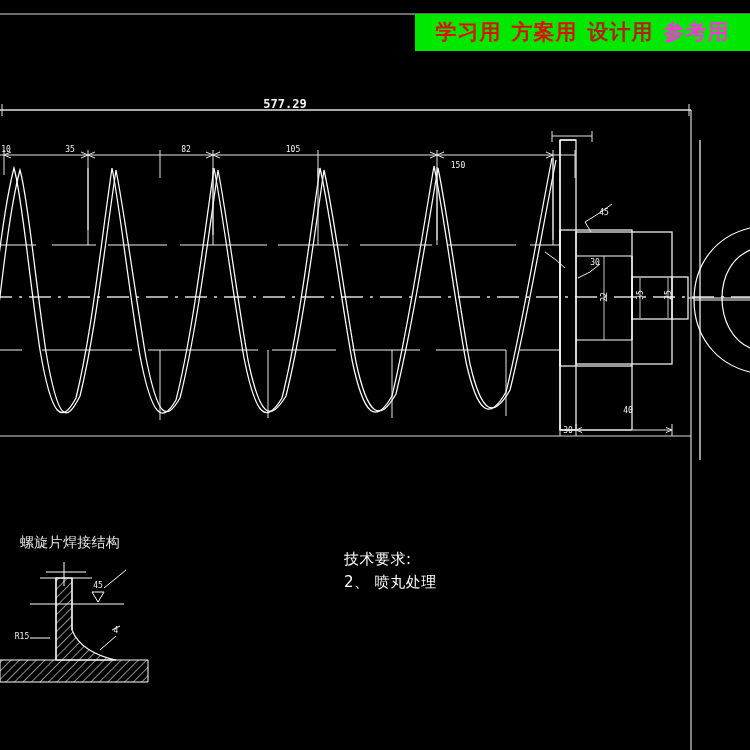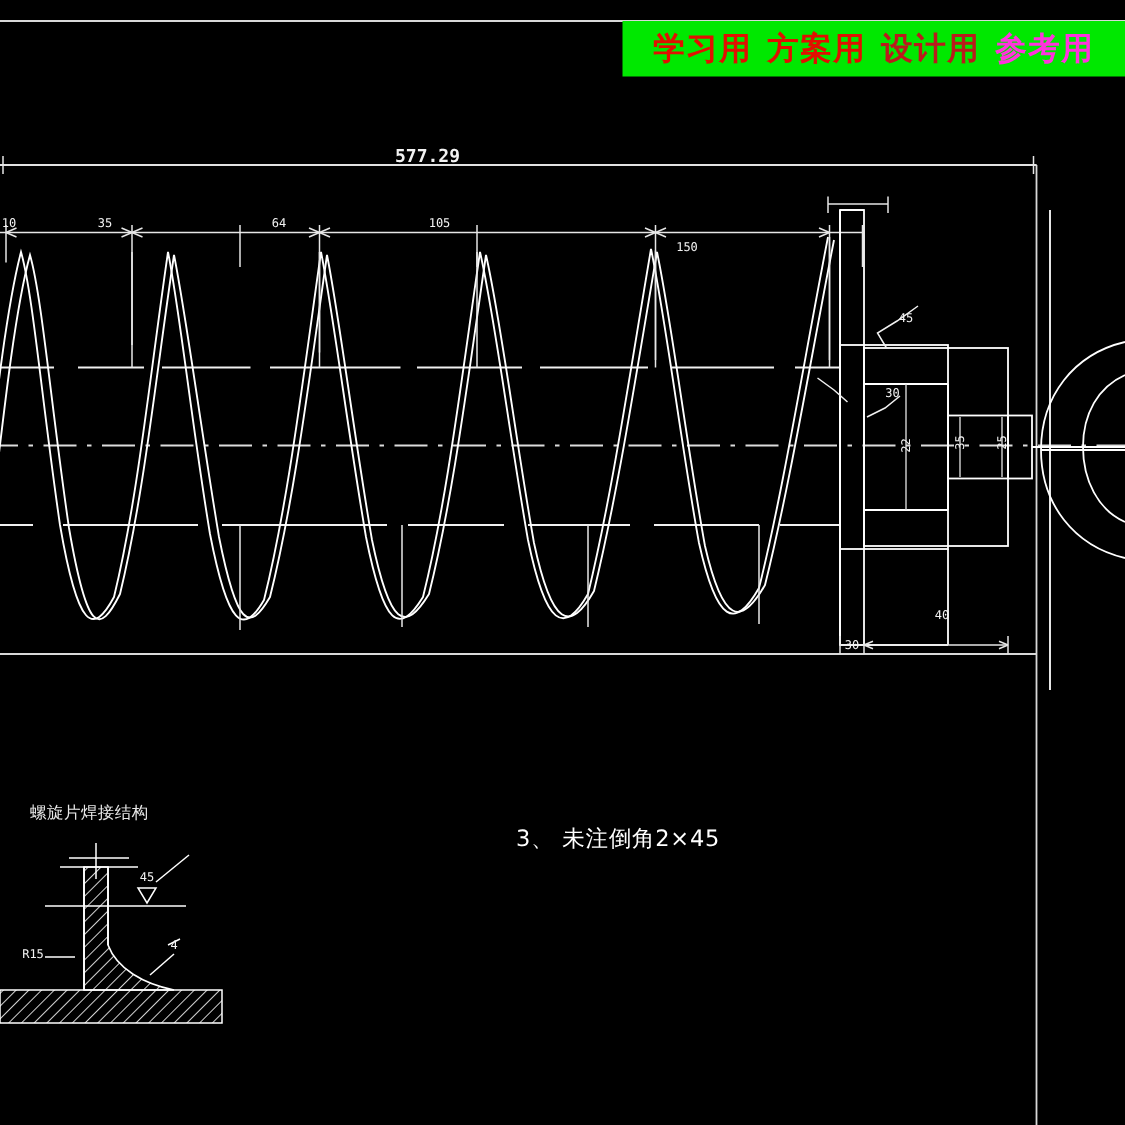--- a/index.html
+++ b/index.html
@@ -23,21 +23,21 @@
     font-size:15px;
     line-height:1.55;
     white-space:nowrap;
     font-family:"DejaVu Sans",sans-serif;
   }
   .tr-title{font-size:15px;letter-spacing:0.5px;}
   .tr-line{font-size:15px;letter-spacing:0.5px;}
   .detail-title{
     position:absolute;
     color:#e8e8e8;
-    font-size:11px;
+    font-size:14px;
     white-space:nowrap;
     letter-spacing:0.3px;
     font-family:Liberation Sans, sans-serif;
   }
   .dimtxt{
     position:absolute;
     color:#f2f2f2;
     font-size:8px;
     white-space:nowrap;
     font-family:"DejaVu Sans Mono","Liberation Mono",monospace;
@@ -255,37 +255,38 @@
     <span style="color:#e01000;">学习用</span>
     <span style="color:#e01000;">方案用</span>
     <span style="color:#b91c1c;">设计用</span>
     <span style="color:#ff33dd;">参考用</span>
   </div>
 
   <div class="dimtxt big" style="left:285px;top:104px;">577.29</div>
 
   <div class="dimtxt" style="left:6px;top:149px;">10</div>
   <div class="dimtxt" style="left:70px;top:149px;">35</div>
-  <div class="dimtxt" style="left:186px;top:149px;">64</div>
+  <div class="dimtxt" style="left:186px;top:149px;">82</div>
   <div class="dimtxt" style="left:293px;top:149px;">105</div>
   <div class="dimtxt" style="left:458px;top:165px;">150</div>
 
   <div class="dimtxt" style="left:568px;top:430px;">30</div>
   <div class="dimtxt" style="left:628px;top:410px;">40</div>
 
   <div class="dimtxt rot" style="left:604px;top:297px;">22</div>
   <div class="dimtxt rot" style="left:640px;top:295px;">35</div>
   <div class="dimtxt rot" style="left:668px;top:295px;">25</div>
 
   <div class="dimtxt" style="left:604px;top:212px;">45</div>
   <div class="dimtxt" style="left:595px;top:262px;">30</div>
 
   <div class="dimtxt" style="left:98px;top:585px;">45</div>
   <div class="dimtxt" style="left:22px;top:636px;">R15</div>
   <div class="dimtxt" style="left:116px;top:630px;">4</div>
 
   <div class="detail-title" style="left:20px;top:534px;">螺旋片焊接结构</div>
 
   <div class="tr-block" style="left:344px;top:548px;">
-    <div class="tr-line">3、 未注倒角2×45</div>
+    <div class="tr-title">技术要求:</div>
+    <div class="tr-line">2、 喷丸处理</div>
   </div>
 
 </div>
 
 </body></html>

